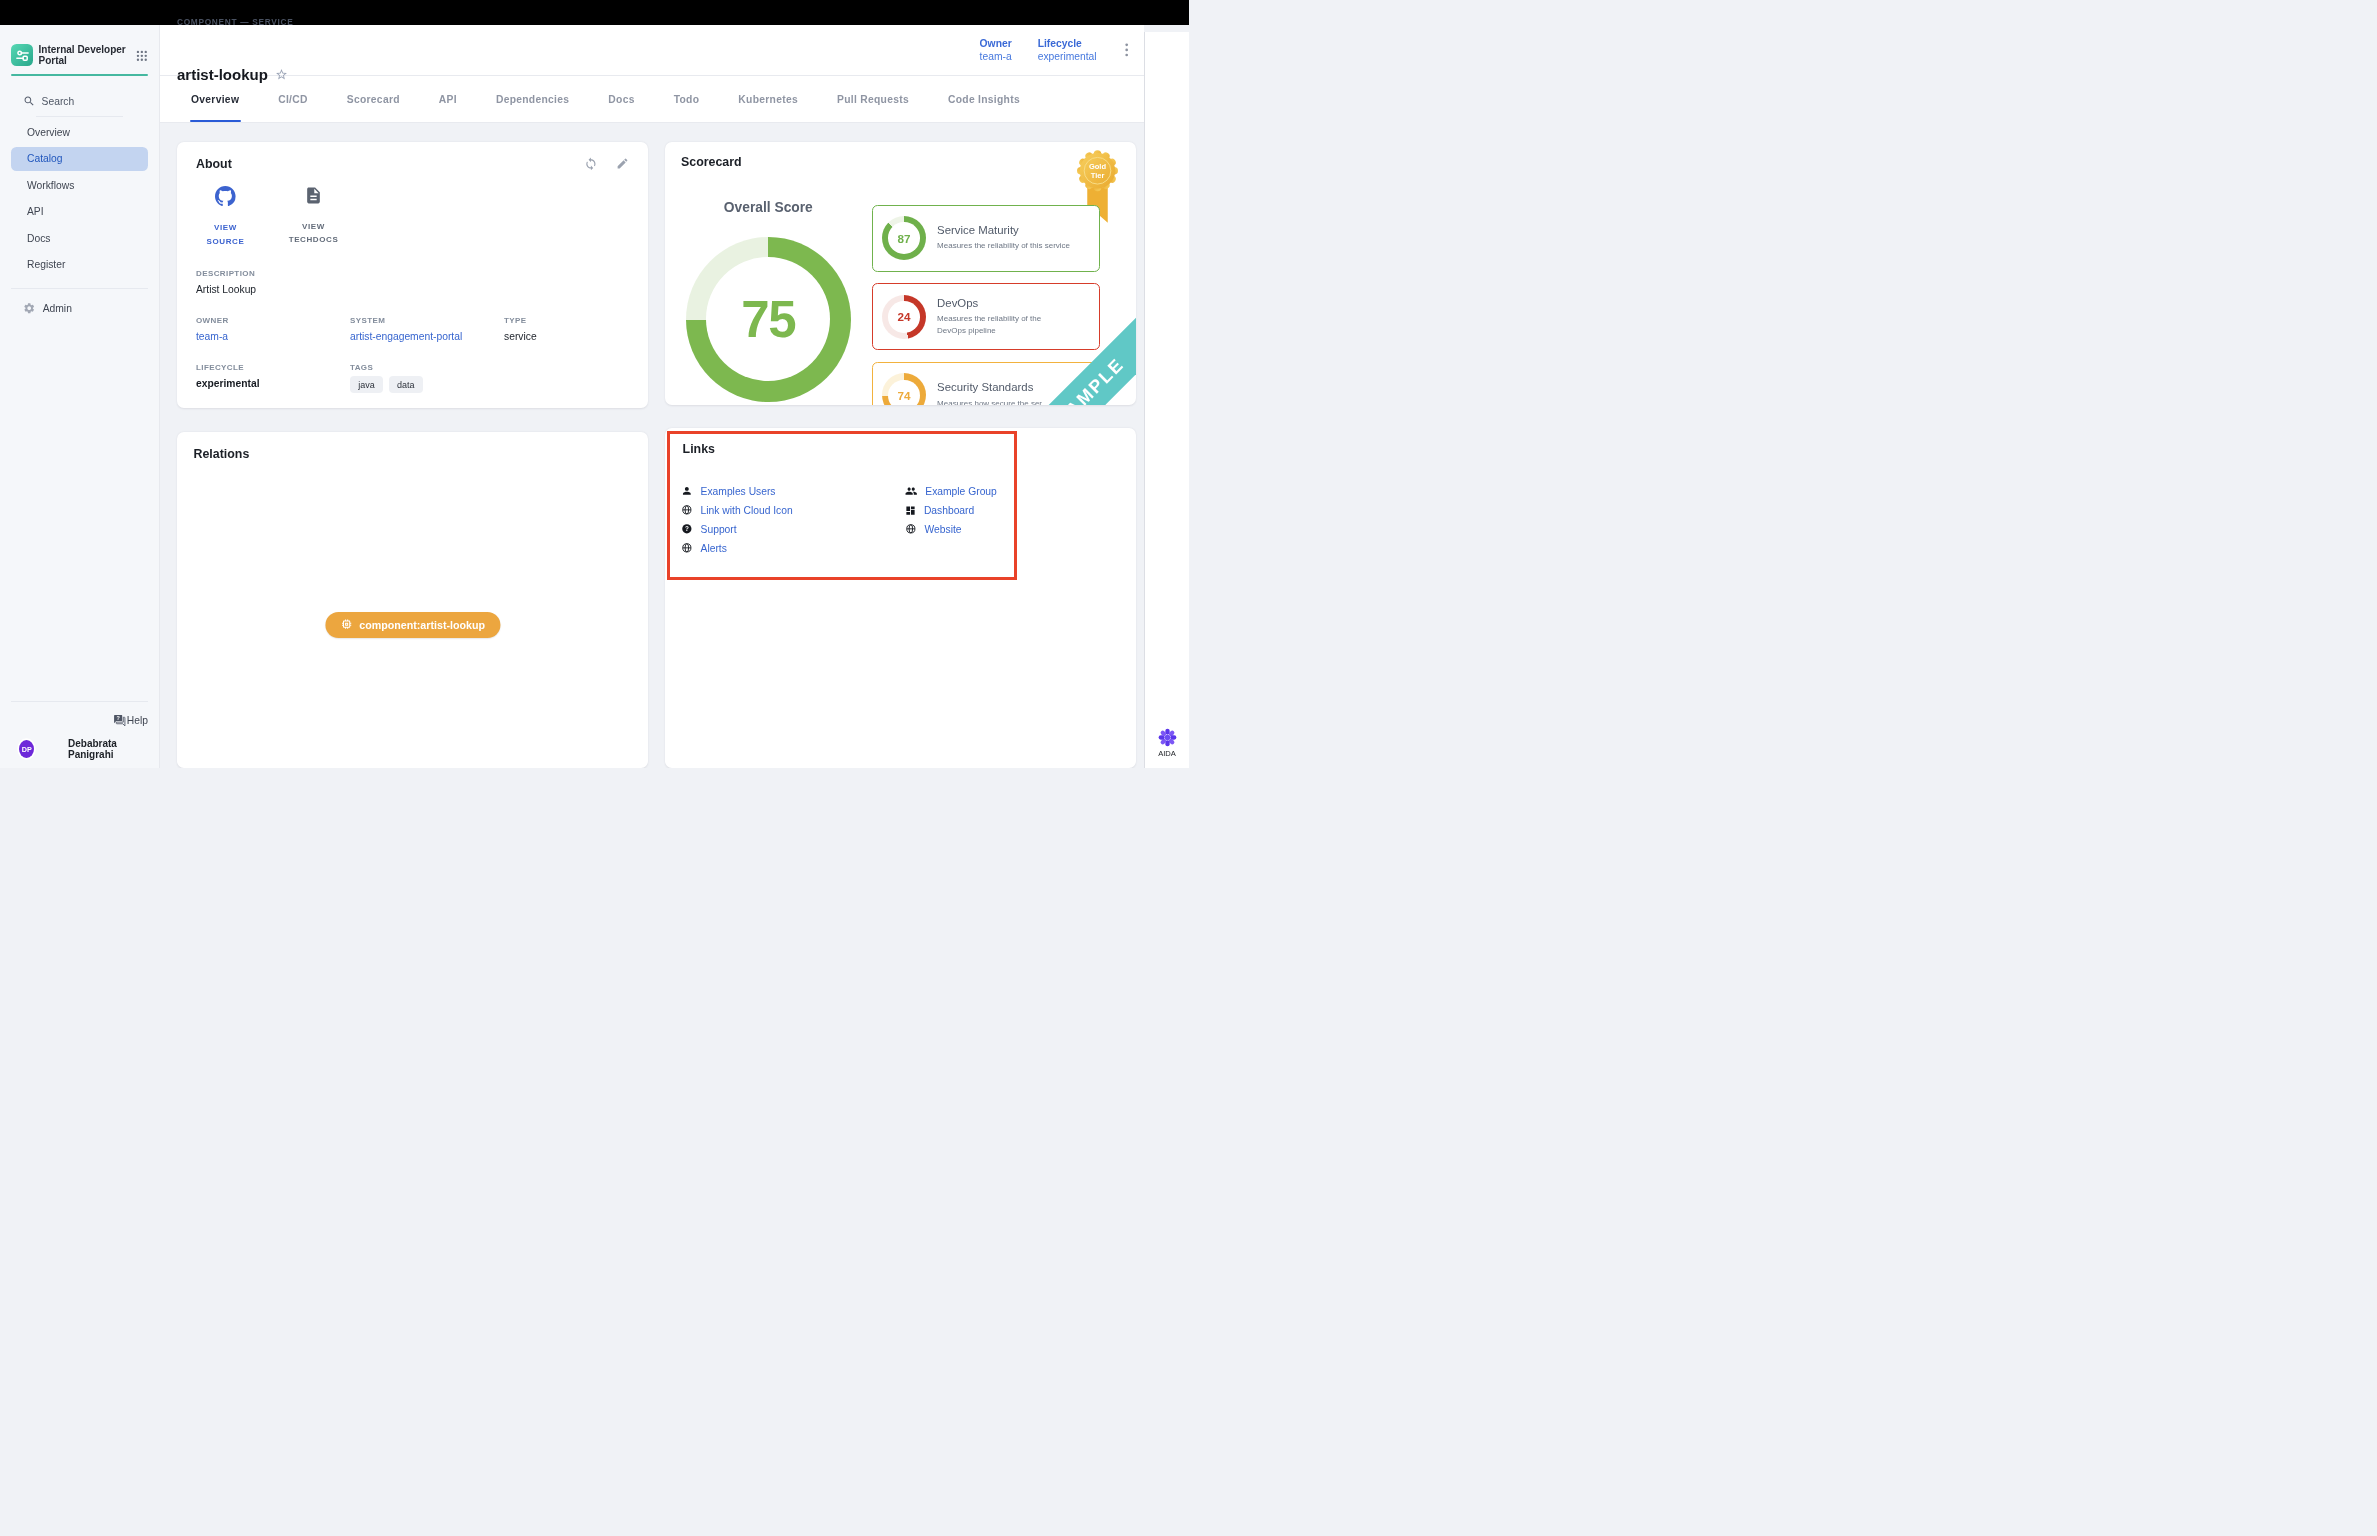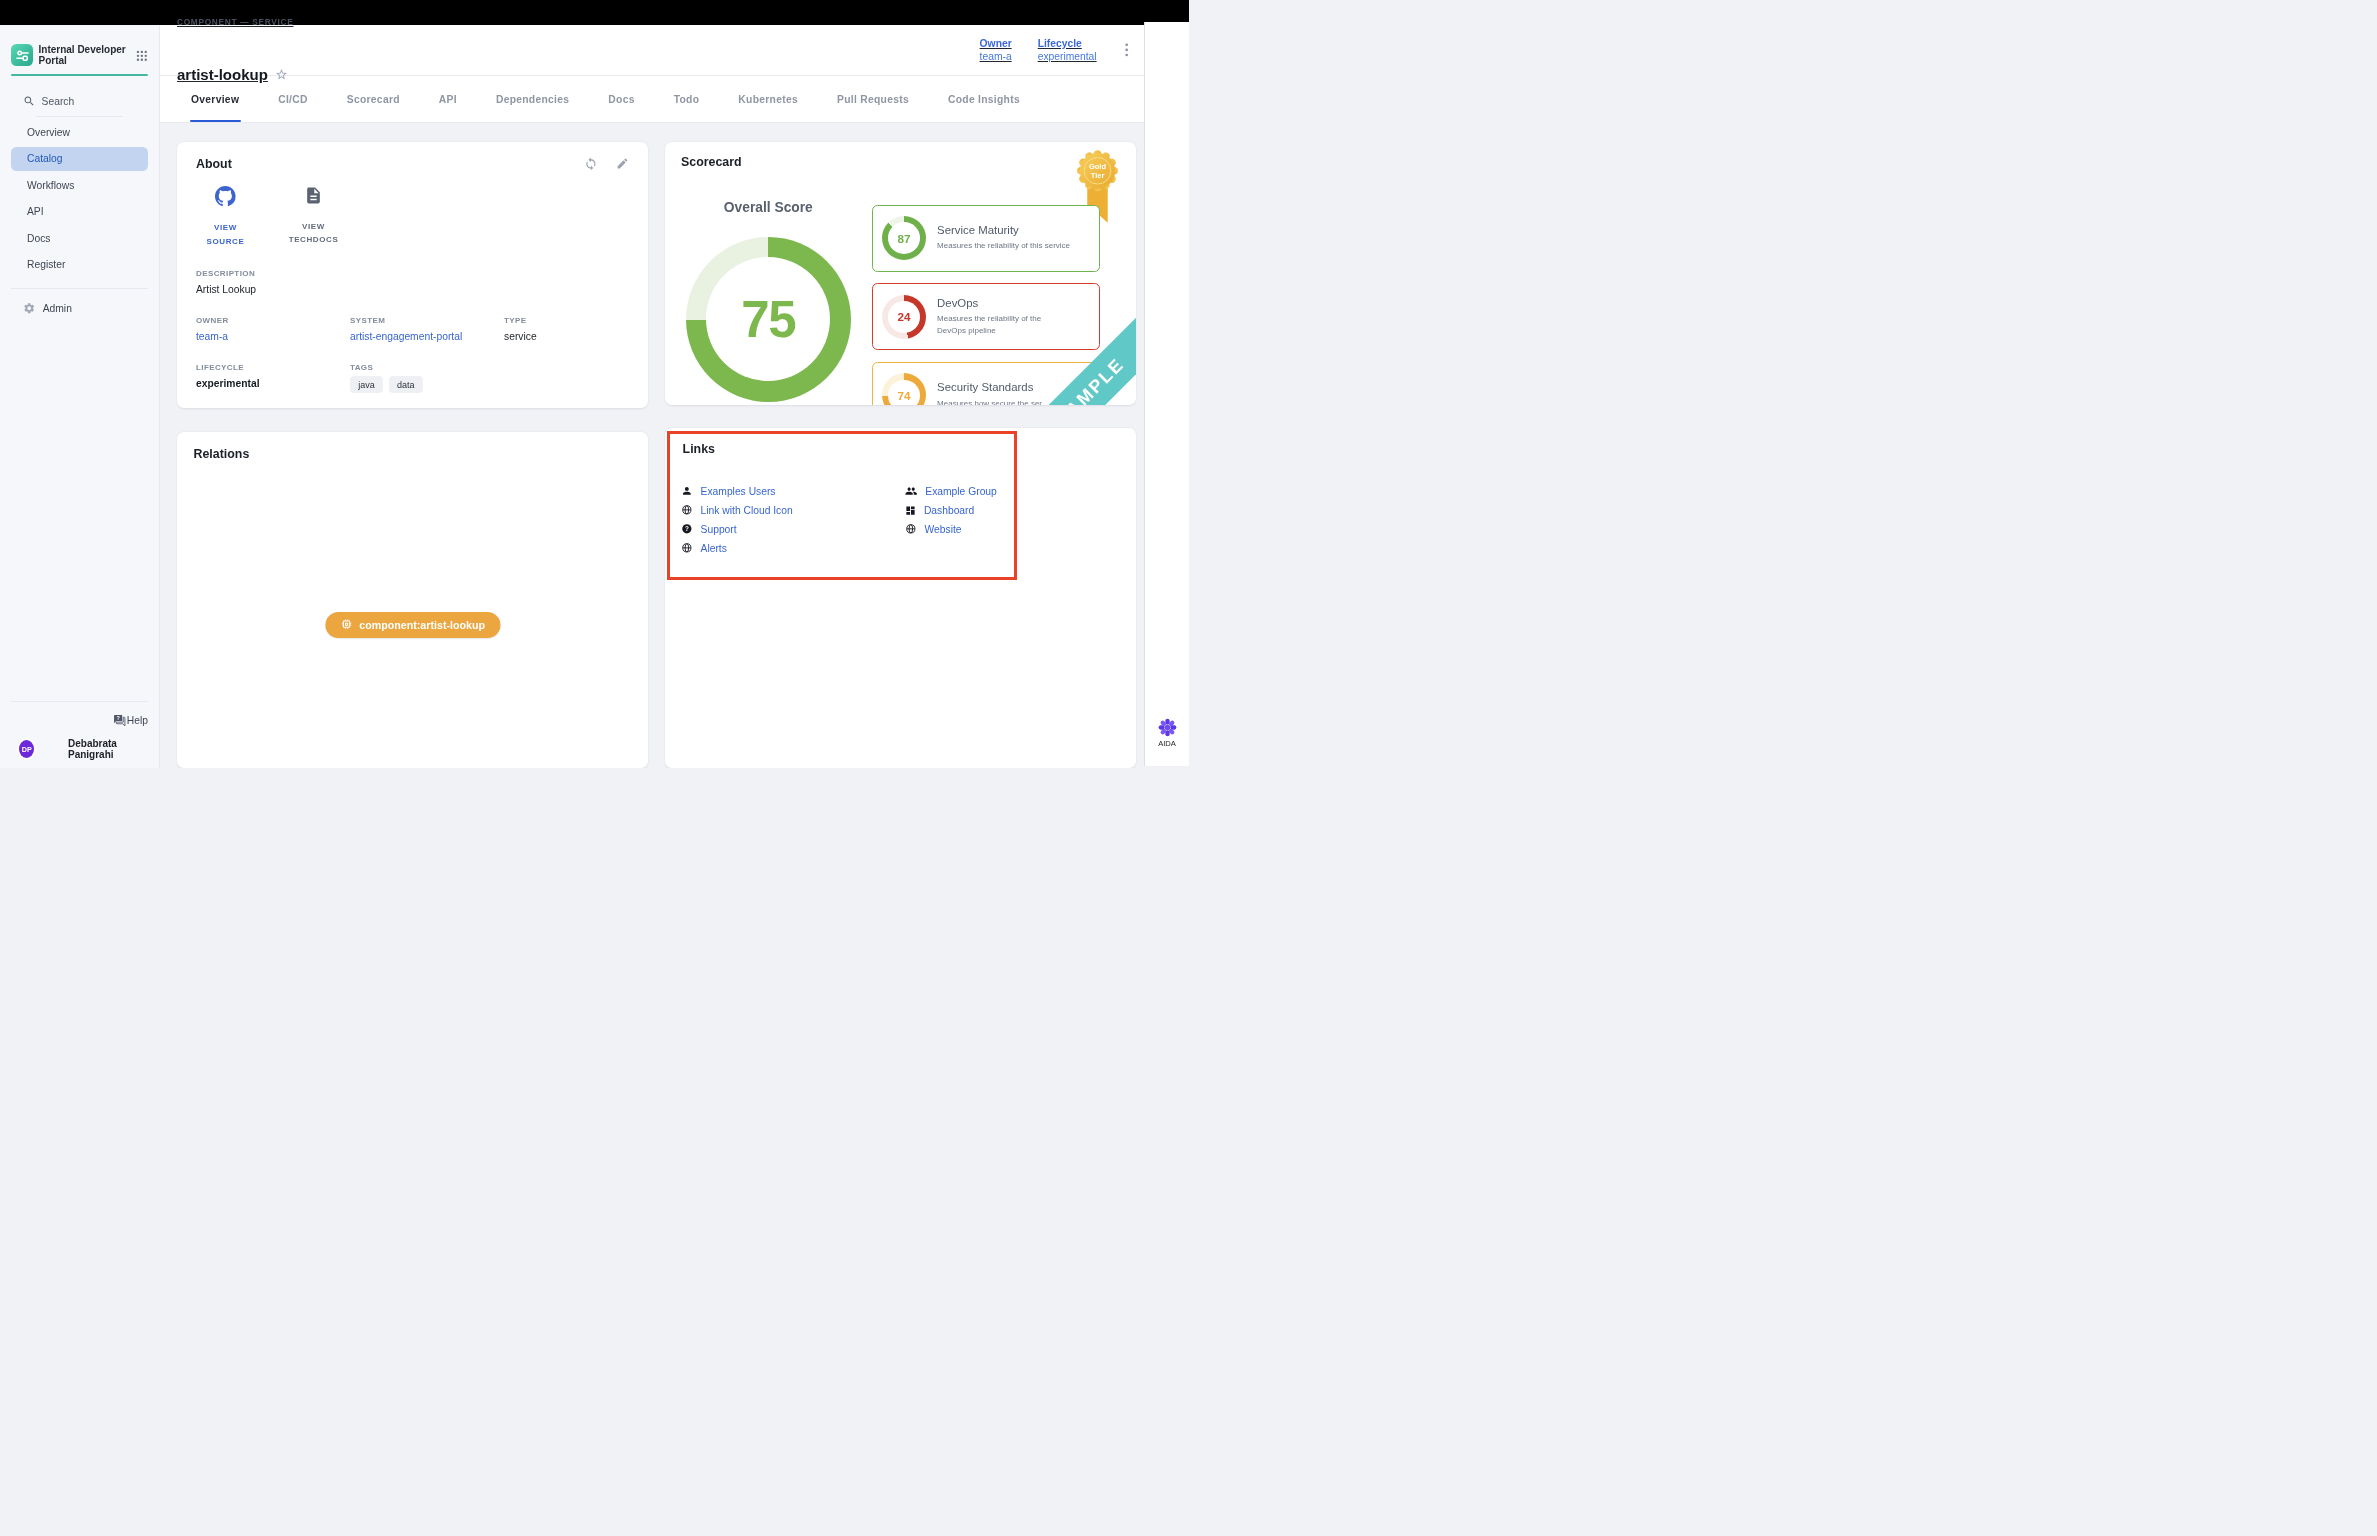--- a/index.html
+++ b/index.html
@@ -32,29 +32,29 @@
   .side-footer { margin-top:auto; }
   .foot-div { margin:0 11px 8.3px; }
   .help-row { margin:0 11px 6.9px; height:20.6px; display:flex; align-items:center; gap:1px; padding-left:12.4px;
               font-size:10.3px; color:#33384285; color:#3f4551; cursor:pointer;justify-content:flex-end; }
   .user-row { margin:0 11px 8.3px; height:23.4px; display:flex; align-items:center; gap:6.9px; padding-left:8.3px; cursor:pointer; }
   .avatar { width:18px; height:18px; border-radius:50%; background:#6d28d9; color:#fff; font-size:7.2px;
             font-weight:700; display:flex; align-items:center; justify-content:center; box-shadow:0 0 0 1.7px #fff; }
   .user-name { font-size:10px; font-weight:600; color:#1d2127;margin-left:27px; }
 
   
-  .right-strip { position:absolute; right:0; top:22px; width:45px; height:744px; background:#fff;
+  .right-strip { position:absolute; right:0; top:32px; width:45px; height:744px; background:#fff;
                  border-left:0.7px solid #dcdee4; display:flex; flex-direction:column; align-items:center;
                  justify-content:flex-end; padding-bottom:18px; gap:2.1px; }
   .aida-label { font-size:7.6px; color:#1a1d22; }
 
   
   .main { position:absolute; left:160px; top:25px; right:45px; bottom:0; }
   .page-header { height:51px; background:#fff; border-bottom:0.7px solid #e8eaef; display:flex;
-                 align-items:center; padding:0 12.4px 0 17px;text-decoration:underline; }
+                 align-items:center; padding:0 12.4px 0 17px; }
   .header-left { display:flex; flex-direction:column; gap:2.8px; }
   .breadcrumb { font-size:8.3px; font-weight:600; letter-spacing:0.7px; color:#4a5262; }
   .title-row { display:flex; align-items:center; gap:6.9px;margin-top:36px; }
   .page-title { font-size:15px; font-weight:700; color:#15181e; }
   .star-btn { display:flex; cursor:pointer; }
   .header-right { margin-left:auto; display:flex; align-items:center; gap:26px; }
   .hdr-field { display:flex; flex-direction:column; gap:2.1px; }
   .hdr-field .lbl { font-size:10.3px; font-weight:700; color:#3a69d6; }
   .hdr-field .val { font-size:10.3px; color:#4678de; cursor:pointer; }
   .kebab-btn { display:flex; cursor:pointer; padding:2.8px; }

